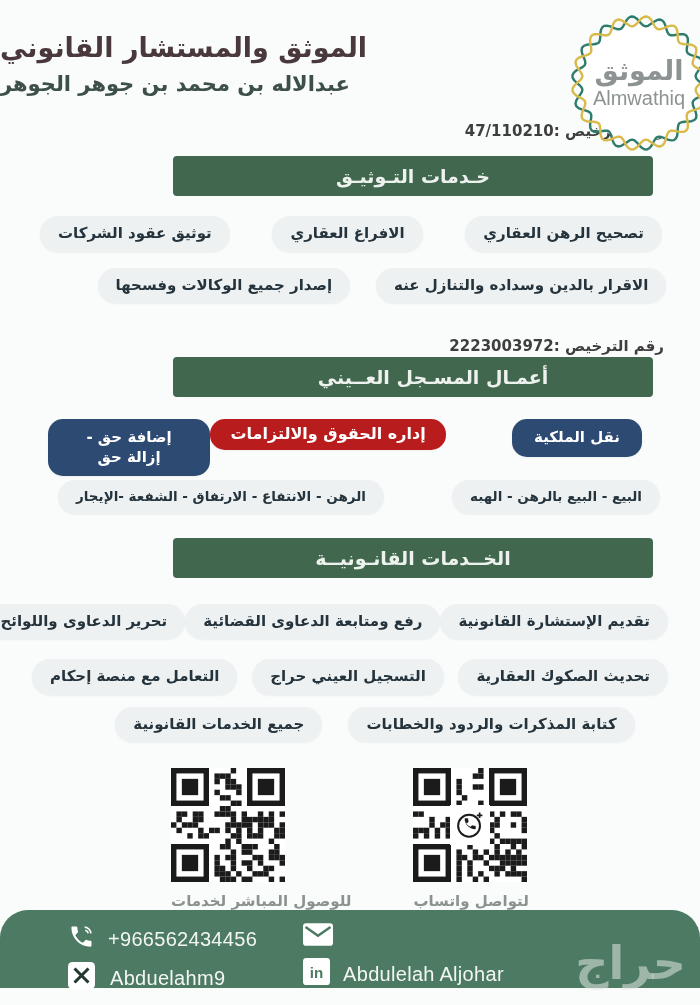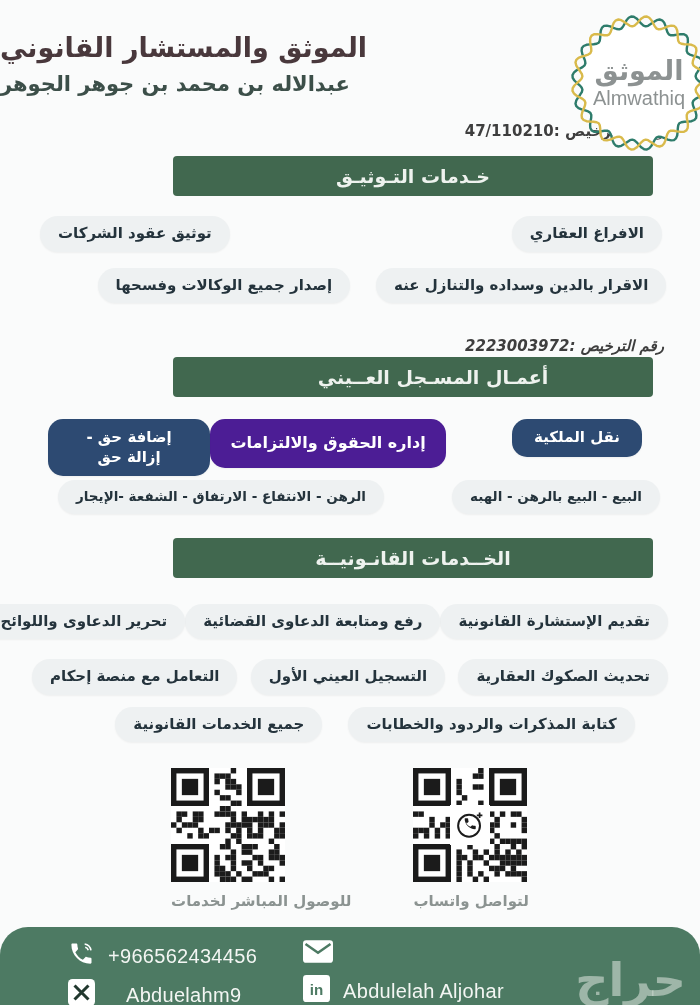--- a/index.html
+++ b/index.html
@@ -20,21 +20,21 @@
   .badge-ar { font-size:27px; font-weight:bold; color:#8d9292; line-height:1.1; }
   .badge-en { font-size:20px; color:#8d9292; font-family:"Liberation Sans","DejaVu Sans",sans-serif; }
 
   
   .titles { padding-top:30px; text-align:left; }
   .main-title { font-size:27px; font-weight:bold; color:#49383c; line-height:1.35; }
   .name { font-size:21px; font-weight:bold; color:#3c4f49; margin-top:6px; }
 
   .license { text-align:right; padding-left:36px; padding-right:36px; font-size:15px; color:#3e3e3e; font-weight:bold; }
   .license-1 { margin-top:26px; }
-  .license-2 { margin-top:34px;font-style:italic; }
+  .license-2 { margin-top:34px; }
 
   
   .sec-header {
     width:480px; margin-right:47px; height:40px; line-height:40px;
     background:#41684f; color:#eef2ee; border-radius:4px;
     text-align:center; font-size:19px; font-weight:bold;
   }
   .sec-header.h1 { margin-top:16px; }
   .sec-header.h2 { margin-top:2px;padding-left:40px; }
   .sec-header.h3 { margin-top:24px; }
@@ -49,46 +49,46 @@
   .row-s1a { margin-top:20px; padding:0 38px 0 40px; justify-content:space-between; }
   .row-s1b { margin-top:16px; justify-content:center; gap:26px; padding-left:64px; }
   .row-s2a { margin-top:22px; padding:0 58px 0 36px; justify-content:space-between; align-items:flex-start; }
   .row-s2b { margin-top:4px;  padding:0 40px 0 58px; justify-content:space-between; }
   .row-s3a, .row-s3b { margin-top:22px; padding:0 32px; justify-content:space-between; }
   .row-s3a { margin-top:26px; }
   .row-s3b { margin-top:20px; }
   .row-s3c { margin-top:12px; justify-content:center; gap:26px; padding-left:50px; }
 
   .pill.navy { background:#2d4a72; color:#fff; border-radius:15px; padding:9px 22px; }
-  .pill.sage { background:#4c1d95; color:#fff; border-radius:15px; padding:14px 20px; font-size:16px; }
+  .pill.sage { background:#b91c1c; color:#fff; border-radius:15px; padding:5px 20px; font-size:16px; }
   .pill.navy.wrap { max-width:162px; white-space:normal; margin-left:12px; }
   .pill.small { font-size:13.5px; }
   .pill.first-gap { margin-left:66px; }
 
   
   .qr-row { margin-top:26px; display:flex; justify-content:center; gap:62px; }
   .qr-block { display:flex; flex-direction:column; align-items:flex-end; gap:10px; }
   .qr { position:relative; width:114px; height:114px; background:#fff; }
   .qr-overlay {
     position:absolute; inset:0; margin:auto; width:40px; height:40px; background:#fff;
     display:flex; align-items:center; justify-content:center;
   }
   .qr-caption { font-size:15px; font-weight:bold; color:#8b9391; }
 
   
   footer {
-    position:absolute; left:0; bottom:0; width:700px; height:78px;
+    position:absolute; left:0; bottom:17px; width:700px; height:78px;
     background:#4d7a63; border-radius:28px 28px 0 0;
     display:flex; gap:46px; padding:13px 26px 0 68px; color:#f3f6f3;
     font-family:"Liberation Sans","DejaVu Sans",sans-serif;
   }
   .f-col { display:flex; flex-direction:column; gap:7px; }
   .f-row { display:flex; align-items:center; gap:13px; font-size:20px; }
   .f-row .txt { letter-spacing:.3px; }
-  .f-col.left .f-row:nth-child(2) .txt { margin-left:18px; }
+  .f-col.left .f-row:nth-child(2) .txt { margin-left:2px; }
   .watermark {
     position:absolute; right:14px; bottom:-2px; font-size:46px; font-weight:bold;
     color:rgba(225,232,225,.55); font-family:"DejaVu Sans",sans-serif;
   }
 </style>
 </head>
 <body>
 
 <div class="page">
 
@@ -105,20 +105,21 @@
   </div>
 
   <div class="titles">
     <div class="main-title">الموثق والمستشار القانوني</div>
     <div class="name">عبدالاله بن محمد بن جوهر الجوهر</div>
   </div>
 
   <div class="license license-1">رقم الترخيص :47/110210</div>
   <div class="sec-header h1">خـدمات التـوثيـق</div>
   <div class="pill-row row-s1a">
+    <div class="pill">تصحيح الرهن العقاري</div>
     <div class="pill">الافراغ العقاري</div>
     <div class="pill">توثيق عقود الشركات</div>
   </div>
   <div class="pill-row row-s1b">
     <div class="pill">الاقرار بالدين وسداده والتنازل عنه</div>
     <div class="pill">إصدار جميع الوكالات وفسحها</div>
   </div>
 
   <div class="license license-2">رقم الترخيص :2223003972</div>
   <div class="sec-header h2">أعمـال المسـجل العــيني</div>
@@ -133,21 +134,21 @@
   </div>
 
   <div class="sec-header h3">الخــدمات القانـونيــة</div>
   <div class="pill-row row-s3a">
     <div class="pill">تقديم الإستشارة القانونية</div>
     <div class="pill">رفع ومتابعة الدعاوى القضائية</div>
     <div class="pill">تحرير الدعاوى واللوائح</div>
   </div>
   <div class="pill-row row-s3b">
     <div class="pill">تحديث الصكوك العقارية</div>
-    <div class="pill">التسجيل العيني الأول</div>
+    <div class="pill">التسجيل العيني حراج</div>
     <div class="pill">التعامل مع منصة إحكام</div>
   </div>
   <div class="pill-row row-s3c">
     <div class="pill">كتابة المذكرات والردود والخطابات</div>
     <div class="pill">جميع الخدمات القانونية</div>
   </div>
 
   <div class="qr-row">
     <div class="qr-block">
       <div class="qr"><svg viewBox="0 0 126 126" width="100%" height="100%">

